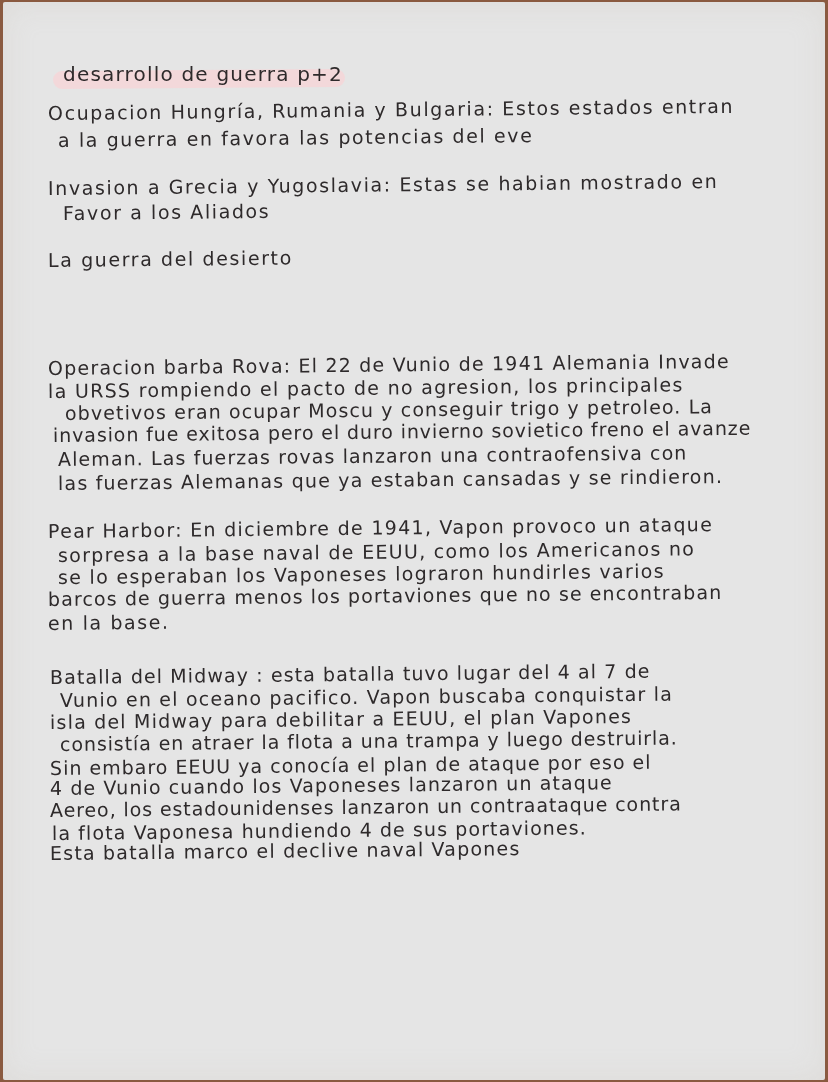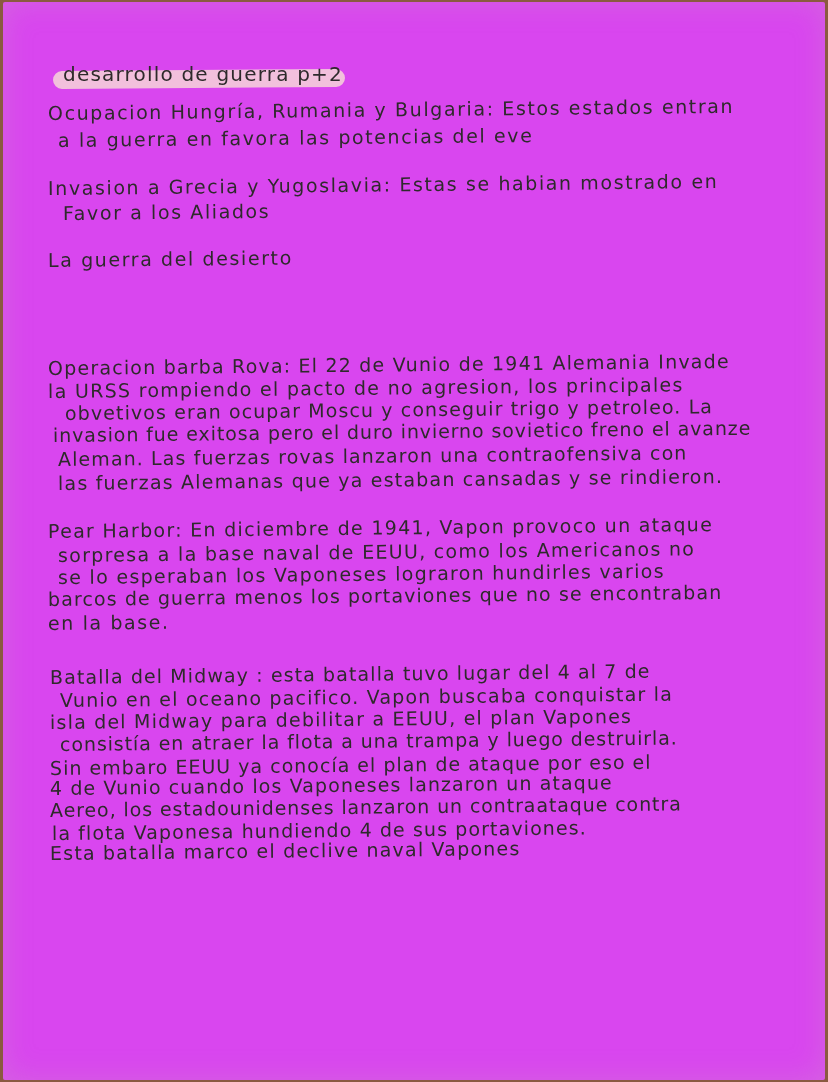--- a/index.html
+++ b/index.html
@@ -13,21 +13,21 @@
       position: relative;
       overflow: hidden;
       font-family: "DejaVu Sans", sans-serif;
     }
     .paper {
       position: absolute;
       left: 3px;
       top: 2px;
       width: 822px;
       height: 1078px;
-      background: #d946ef;
+      background: #e5e5e5;
       border-radius: 2px;
       box-shadow: inset 0 0 30px rgba(200,190,180,0.25);
     }
     .ink {
       color: #2e2a2b;
       font-family: "DejaVu Sans", sans-serif;
       font-size: 19px;
       letter-spacing: 1.6px;
       position: absolute;
       white-space: nowrap;

